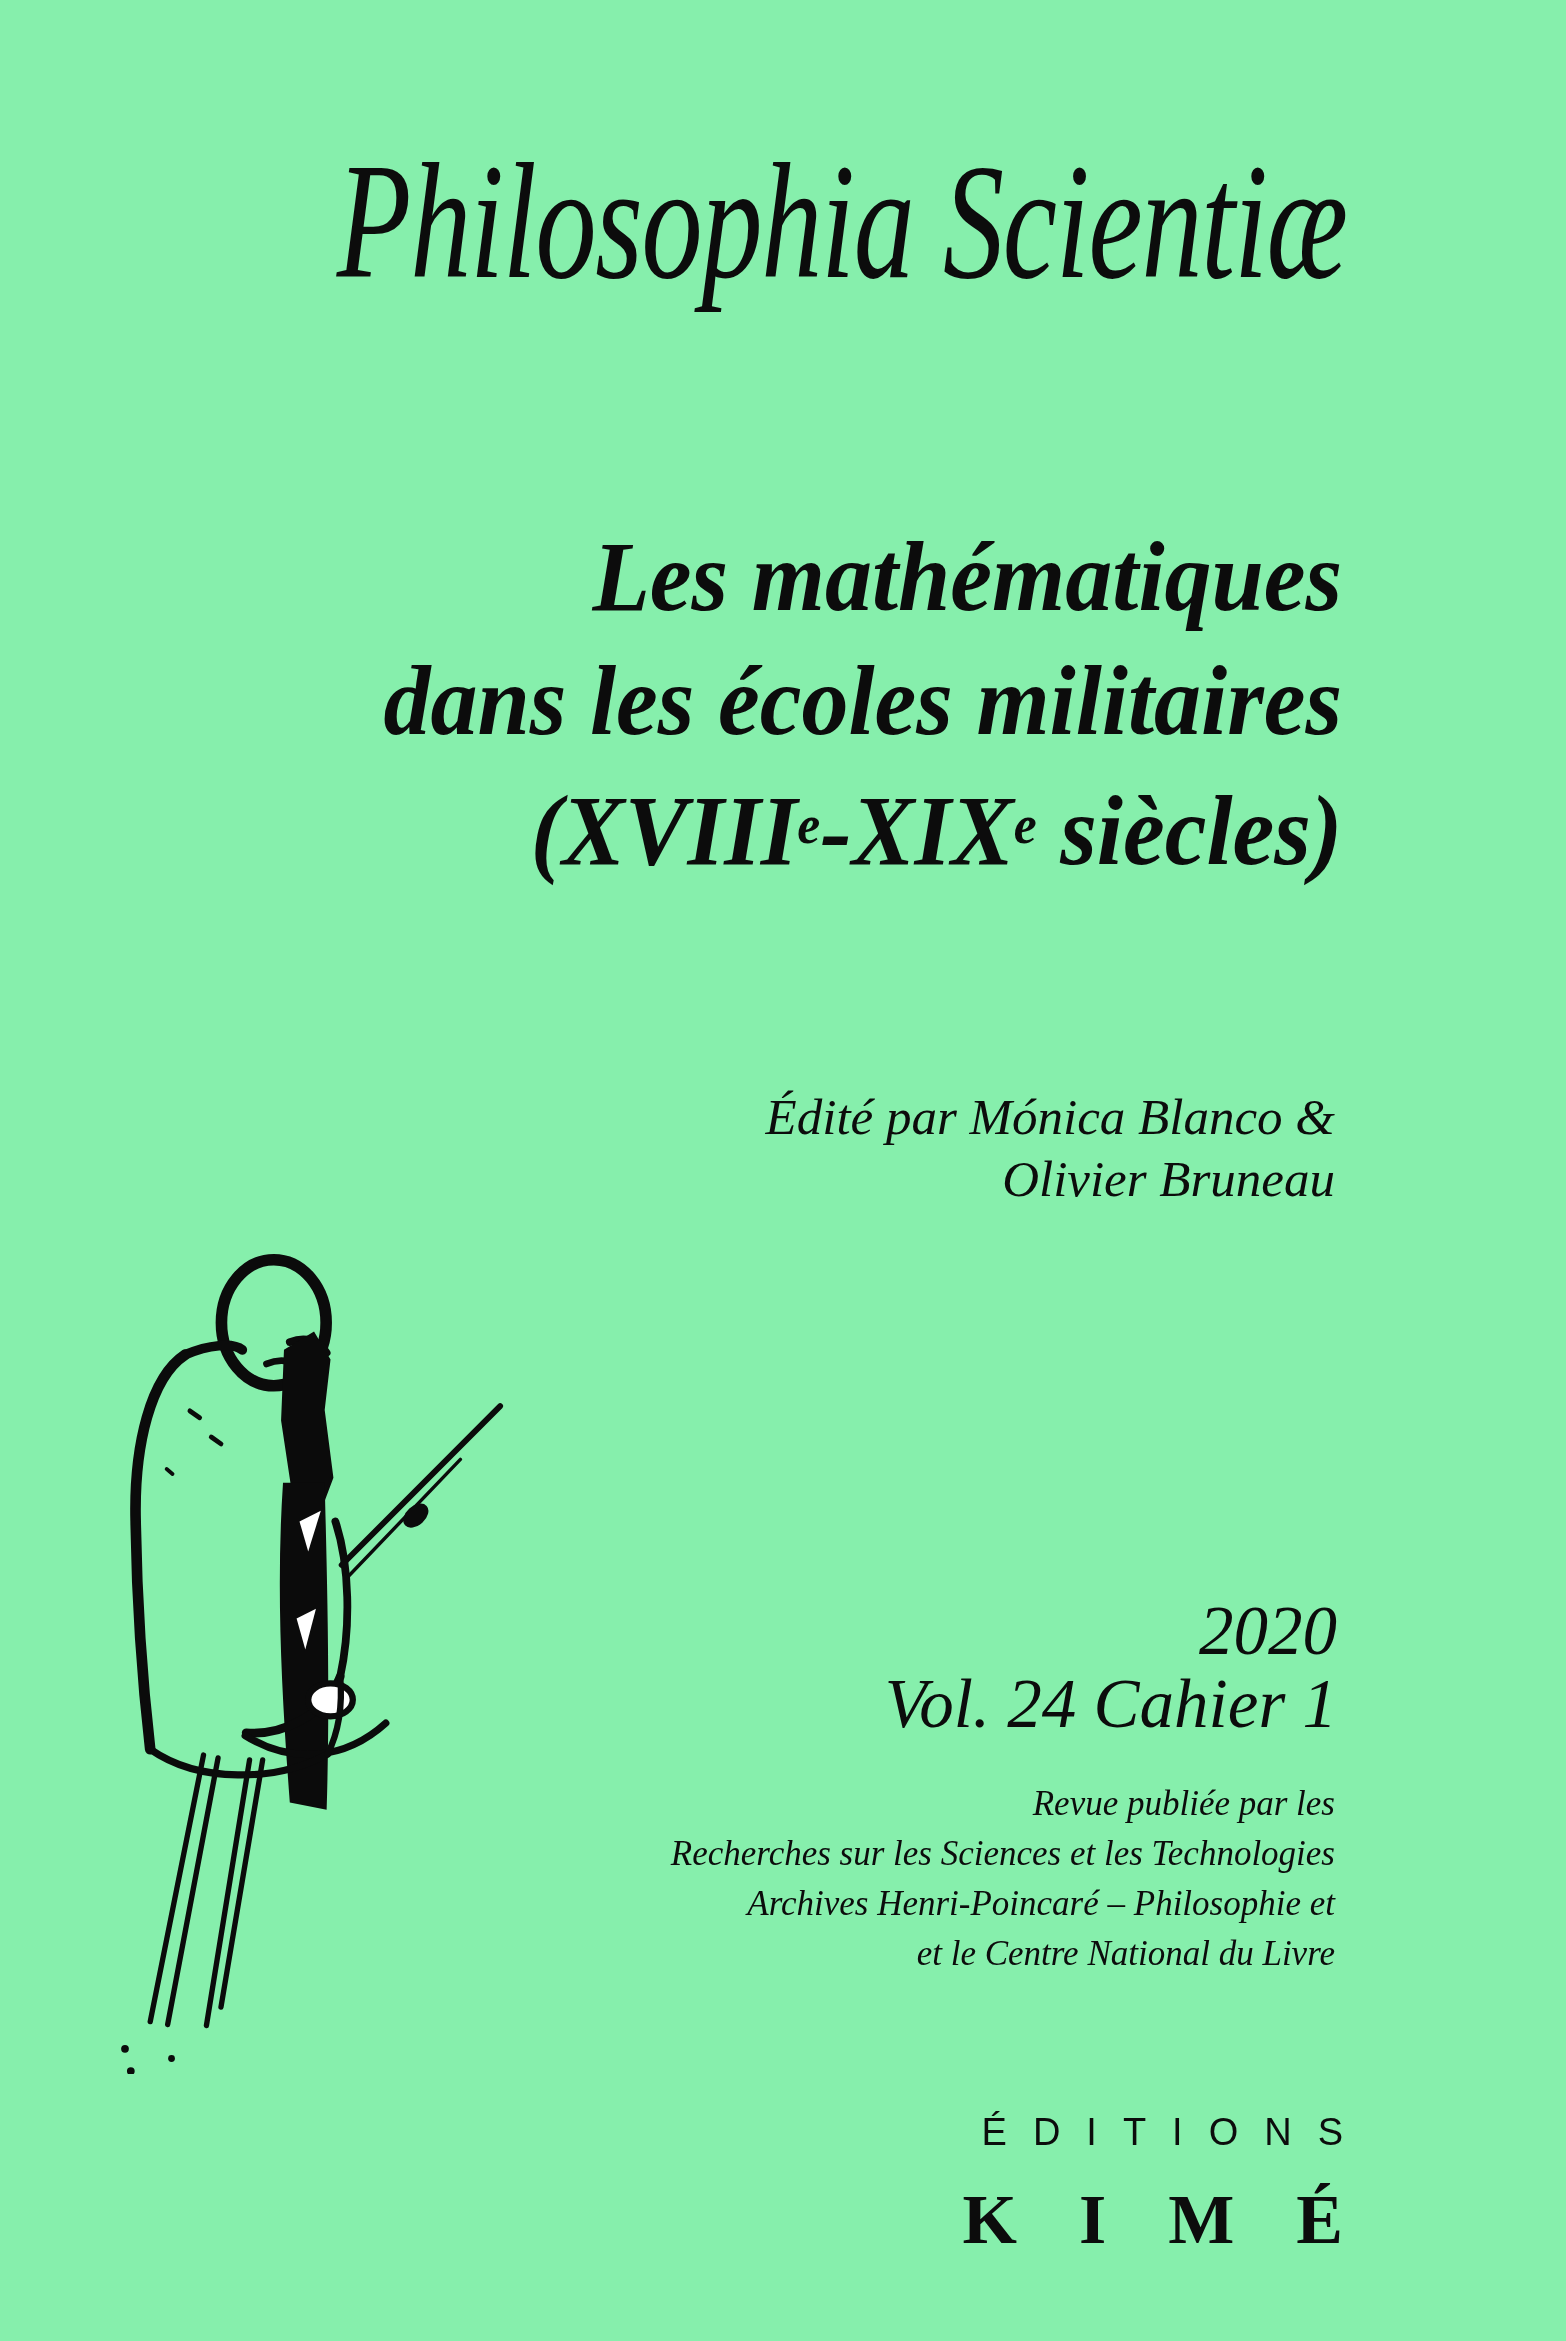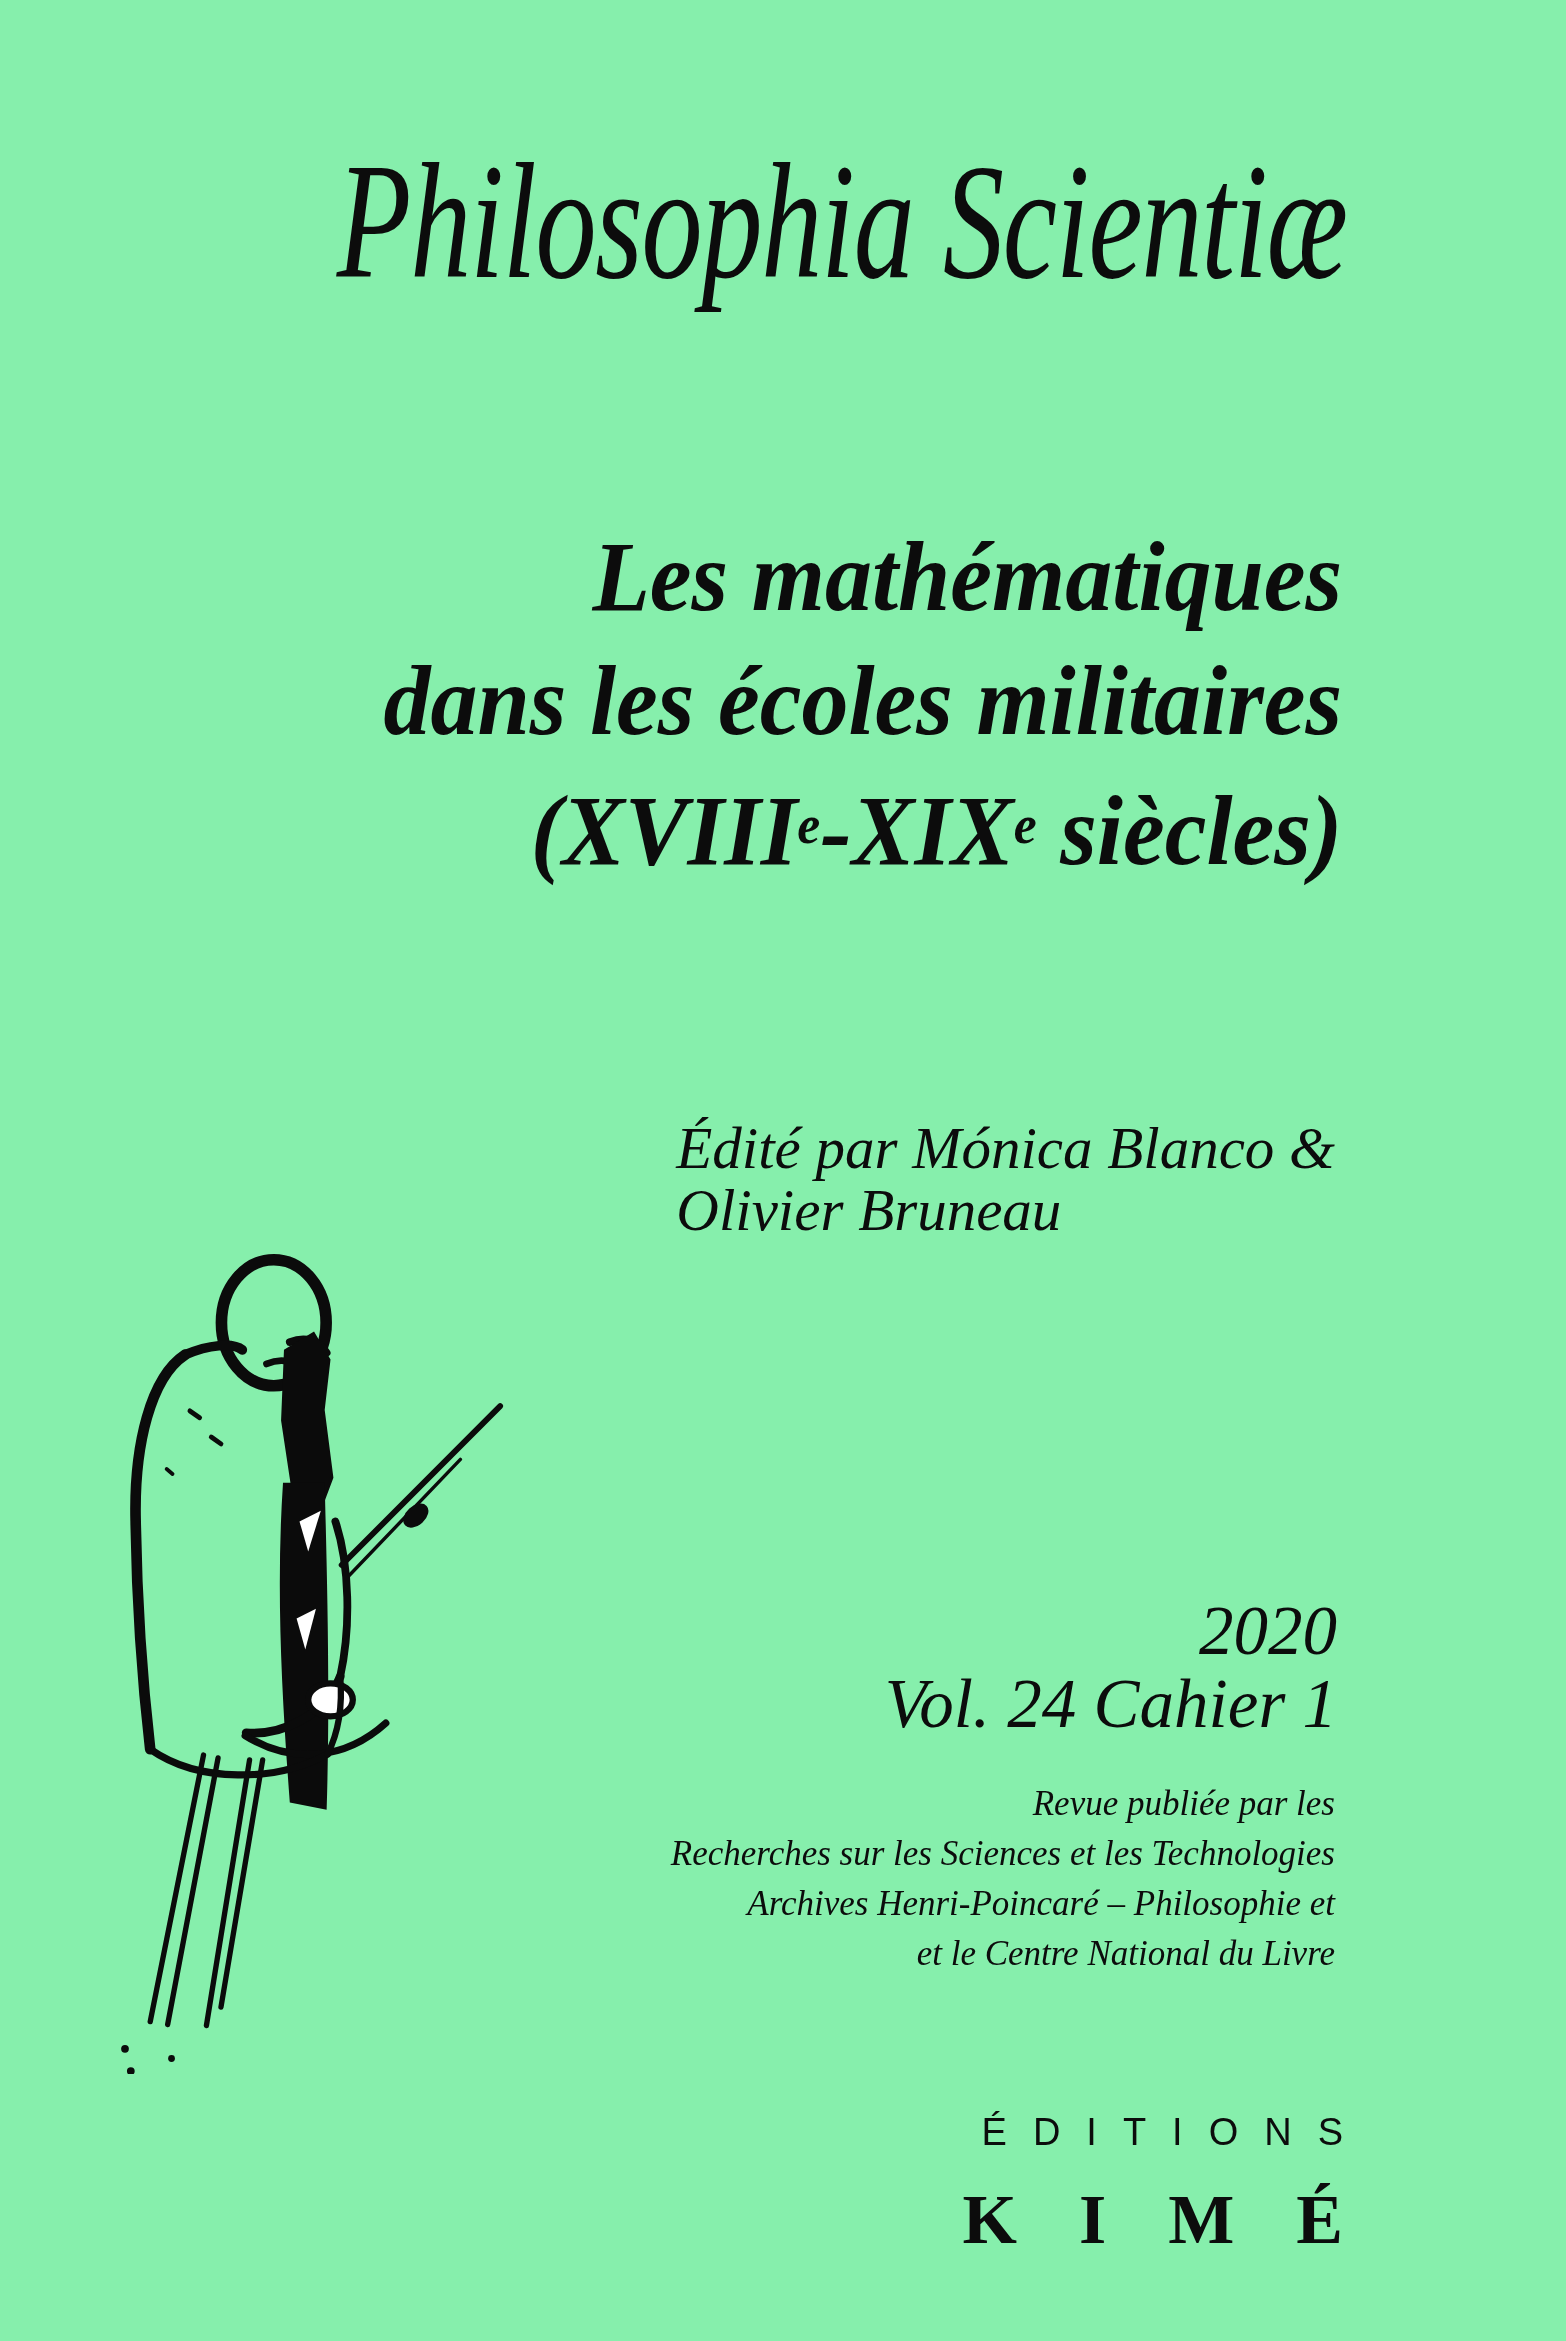--- a/index.html
+++ b/index.html
@@ -40,26 +40,26 @@
     white-space: nowrap;
     transform: scaleX(0.95);
     transform-origin: 100% 50%;
   }
   .issue-subtitle .sup {
     font-size: 55%;
     vertical-align: 0.38em;
   }
   .editors {
     position: absolute;
-    top: 1117px;
+    top: 1086px;
     right: 231px;
-    font-size: 59px;
+    font-size: 51px;
     line-height: 62px;
     font-style: italic;
-    text-align: left;
+    text-align: right;
     white-space: nowrap;
   }
   .year-volume {
     position: absolute;
     top: 1595px;
     right: 229px;
     font-size: 69px;
     line-height: 73px;
     font-style: italic;
     text-align: right;

